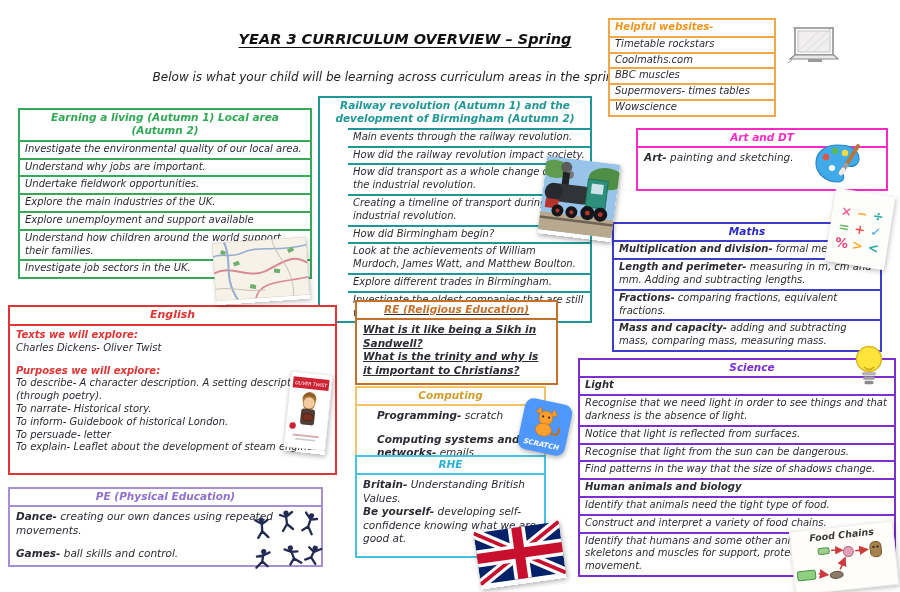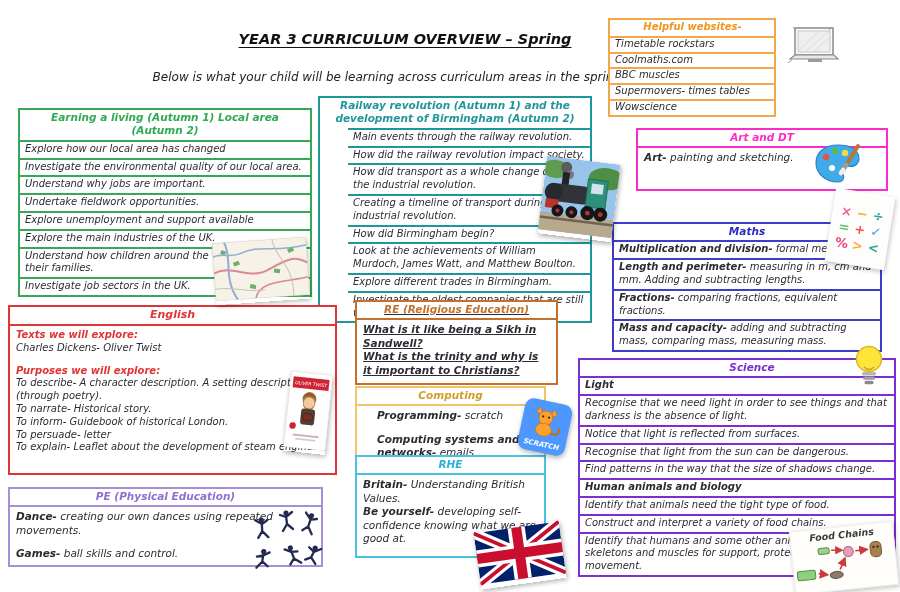--- a/index.html
+++ b/index.html
@@ -15,21 +15,21 @@
   .page-subtitle{top:70px;left:0;width:810px;text-align:center;font-size:12px;color:#222;}
   
   .box{position:absolute;background:#fff;border:2px solid #000;z-index:1;font-size:10px;line-height:1.28;}
   .bt{text-align:center;font-weight:bold;padding:1px 4px 2px;}
   .row{border-top:2px solid;padding:1px 5px 2px;}
   .cell{border-top:2px solid;padding:3px 6px 4px;}
   .gap{height:10px;}
   b{font-weight:bold;}
   
   .box.web{left:608px;top:18px;width:164px;border-color:#f2a849;}
-  .box.web .bt{color:#f0951f;text-align:center;padding-left:5px;}
+  .box.web .bt{color:#f0951f;text-align:left;padding-left:5px;}
   .box.web .row{border-color:#f2a849;padding:0 5px 1px;}
   
   .box.topic{left:18px;top:108px;width:290px;border-color:#36a857;}
   .box.topic .bt{color:#2fa954;font-size:10.5px;}
   .box.topic .row{border-color:#36a857;}
   
   .box.rail{left:318px;top:96px;width:270px;border-color:#1f9799;}
   .box.rail .bt{color:#1f9799;font-size:10.5px;}
   .box.rail .row{border-color:#1f9799;margin-left:28px;}
   
@@ -118,26 +118,25 @@
     <rect x="12" y="5" width="32" height="21" fill="#f0eeee" stroke="#bbb" stroke-width="0.8"></rect>
     <path d="M13,24 L32,6 M20,25 L42,6 M28,25 L44,11" stroke="#ddd" stroke-width="1" fill="none"></path>
     <path d="M4,33 L52,33 L48,29 L9,29 Z" fill="#e8e8e8" stroke="#8a8a8a" stroke-width="1.2"></path>
     <rect x="22" y="33" width="14" height="3" fill="#9a9a9a"></rect>
     <path d="M7,1 L10,4 M46,1 L43,4 M2,37 L6,34" stroke="#9a9a9a" stroke-width="1"></path>
   </svg>
 </div>
 
 <div class="box topic">
   <div class="bt">Earning a living (Autumn 1) Local area (Autumn 2)</div>
-  <div class="row">Explore how our local area has changed</div>
   <div class="row">Investigate the environmental quality of our local area.</div>
   <div class="row">Understand why jobs are important.</div>
   <div class="row">Undertake fieldwork opportunities.</div>
+  <div class="row">Explore the main industries of the UK.</div>
   <div class="row">Explore unemployment and support available</div>
-  <div class="row">Explore the main industries of the UK.</div>
   <div class="row">Understand how children around the world support their families.</div>
   <div class="row">Investigate job sectors in the UK.</div>
 </div>
 
 <div class="sticker map">
   <svg width="94" height="58" viewBox="0 0 94 58">
     <rect width="94" height="58" fill="#f6f2e8" stroke="#d8d2c4"></rect>
     <path d="M0,30 C20,22 35,40 55,30 S82,18 94,26" stroke="#d98a93" stroke-width="2" fill="none"></path>
     <path d="M40,58 C45,40 70,44 94,40" stroke="#d98a93" stroke-width="1.5" fill="none"></path>
     <path d="M12,0 C20,18 8,34 22,58" stroke="#94add1" stroke-width="2" fill="none"></path>

